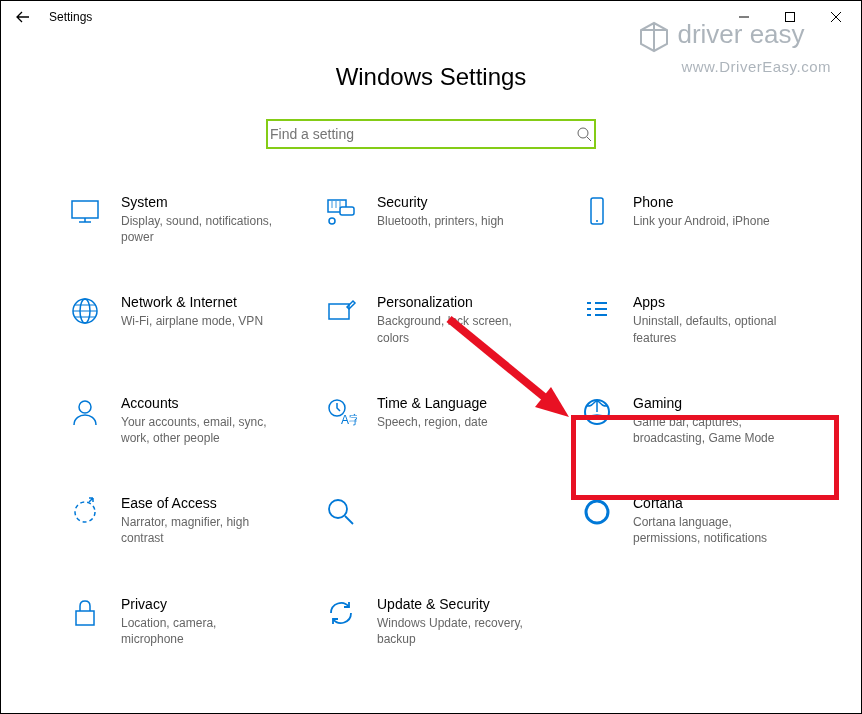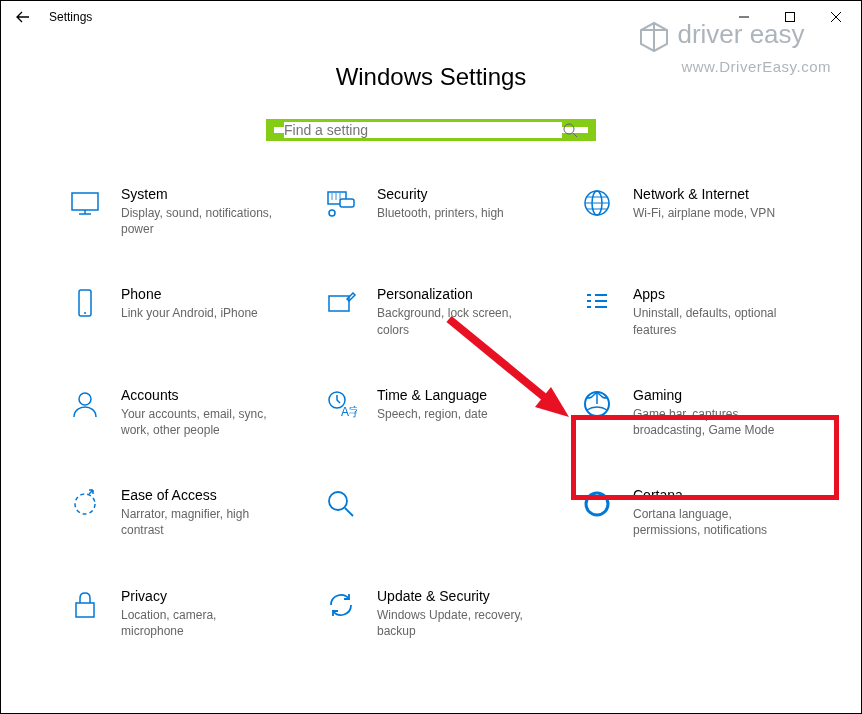--- a/index.html
+++ b/index.html
@@ -4,21 +4,21 @@
 <style>
 * { margin:0; padding:0; box-sizing:border-box; font-family:"Segoe UI",Arial,sans-serif; }
 body { background:#fff; width:862px; height:714px; border:1px solid #000; position:relative; overflow:hidden; }
 .titlebar { height:32px; display:flex; align-items:center; padding:0 2px; }
 .back-btn { width:40px; height:32px; display:flex; align-items:center; justify-content:center; cursor:pointer; }
 .title { font-size:12px; margin-left:6px; color:#000; }
 .winctrl { margin-left:auto; display:flex; }
 .winctrl div { width:46px; height:32px; display:flex; align-items:center; justify-content:center; cursor:pointer; }
 .page-title { text-align:center; font-size:24px; font-weight:300; color:#000; margin-top:30px; }
 .search-wrap { display:flex; justify-content:center; margin-top:28px; }
-.search-box { width:330px; height:22px; border:8px solid #84cc16; display:flex; align-items:center; padding:0 10px; }
+.search-box { width:330px; height:30px; border:2px solid #84cc16; display:flex; align-items:center; padding:0 2px; }
 .search-box input { flex:1; border:none; outline:none; font-size:14px; color:#666; }
 .grid { padding:40px 40px 20px 62px; display:grid; grid-template-columns:repeat(3,1fr); column-gap:10px; row-gap:40px; }
 .tile { display:flex; align-items:flex-start; cursor:pointer; padding:4px; }
 .tile-icon { width:36px; height:36px; flex-shrink:0; display:flex; align-items:center; justify-content:center; margin-right:18px; color:#0078d7; }
 .tile-text { padding-top:1px; }
 .tile-title { font-size:14px; color:#000; margin-bottom:3px; }
 .tile-desc { font-size:12px; color:#666; line-height:1.35; max-width:160px; }
 .highlight-box { position:absolute; border:5px solid #e81123; pointer-events:none; }
 .arrow { position:absolute; pointer-events:none; }
 .watermark { position:absolute; top:18px; right:30px; opacity:0.45; color:#4a5a6a; pointer-events:none; }
@@ -93,41 +93,41 @@
       </div>
     <div class="tile-text">
         <div class="tile-title">Security</div>
         <div class="tile-desc">Bluetooth, printers, high</div>
       </div>
   </div>
 
   <div class="tile">
     <div class="tile-icon">
         <svg width="32" height="32" viewBox="0 0 32 32">
+          <rect x="10" y="3" width="12" height="26" rx="2" stroke="#0078d7" stroke-width="1.5" fill="none"></rect>
+          <circle cx="16" cy="26" r="1" fill="#0078d7"></circle>
+        </svg>
+      </div>
+    <div class="tile-text">
+        <div class="tile-title">Phone</div>
+        <div class="tile-desc">Link your Android, iPhone</div>
+      </div>
+  </div>
+
+  <div class="tile">
+    <div class="tile-icon">
+        <svg width="32" height="32" viewBox="0 0 32 32">
           <circle cx="16" cy="16" r="12" stroke="#0078d7" stroke-width="1.5" fill="none"></circle>
           <ellipse cx="16" cy="16" rx="5" ry="12" stroke="#0078d7" stroke-width="1.5" fill="none"></ellipse>
           <path d="M4 16 H28 M6 10 H26 M6 22 H26" stroke="#0078d7" stroke-width="1.2"></path>
         </svg>
       </div>
     <div class="tile-text">
         <div class="tile-title">Network &amp; Internet</div>
         <div class="tile-desc">Wi-Fi, airplane mode, VPN</div>
-      </div>
-  </div>
-
-  <div class="tile">
-    <div class="tile-icon">
-        <svg width="32" height="32" viewBox="0 0 32 32">
-          <rect x="10" y="3" width="12" height="26" rx="2" stroke="#0078d7" stroke-width="1.5" fill="none"></rect>
-          <circle cx="16" cy="26" r="1" fill="#0078d7"></circle>
-        </svg>
-      </div>
-    <div class="tile-text">
-        <div class="tile-title">Phone</div>
-        <div class="tile-desc">Link your Android, iPhone</div>
       </div>
   </div>
 
   <div class="tile">
     <div class="tile-icon">
         <svg width="32" height="32" viewBox="0 0 32 32">
           <rect x="4" y="9" width="20" height="15" stroke="#0078d7" stroke-width="1.5" fill="none"></rect>
           <path d="M22 12 L28 6 L30 8 L24 14 Z" stroke="#0078d7" stroke-width="1.5" fill="none"></path>
         </svg>
       </div>

